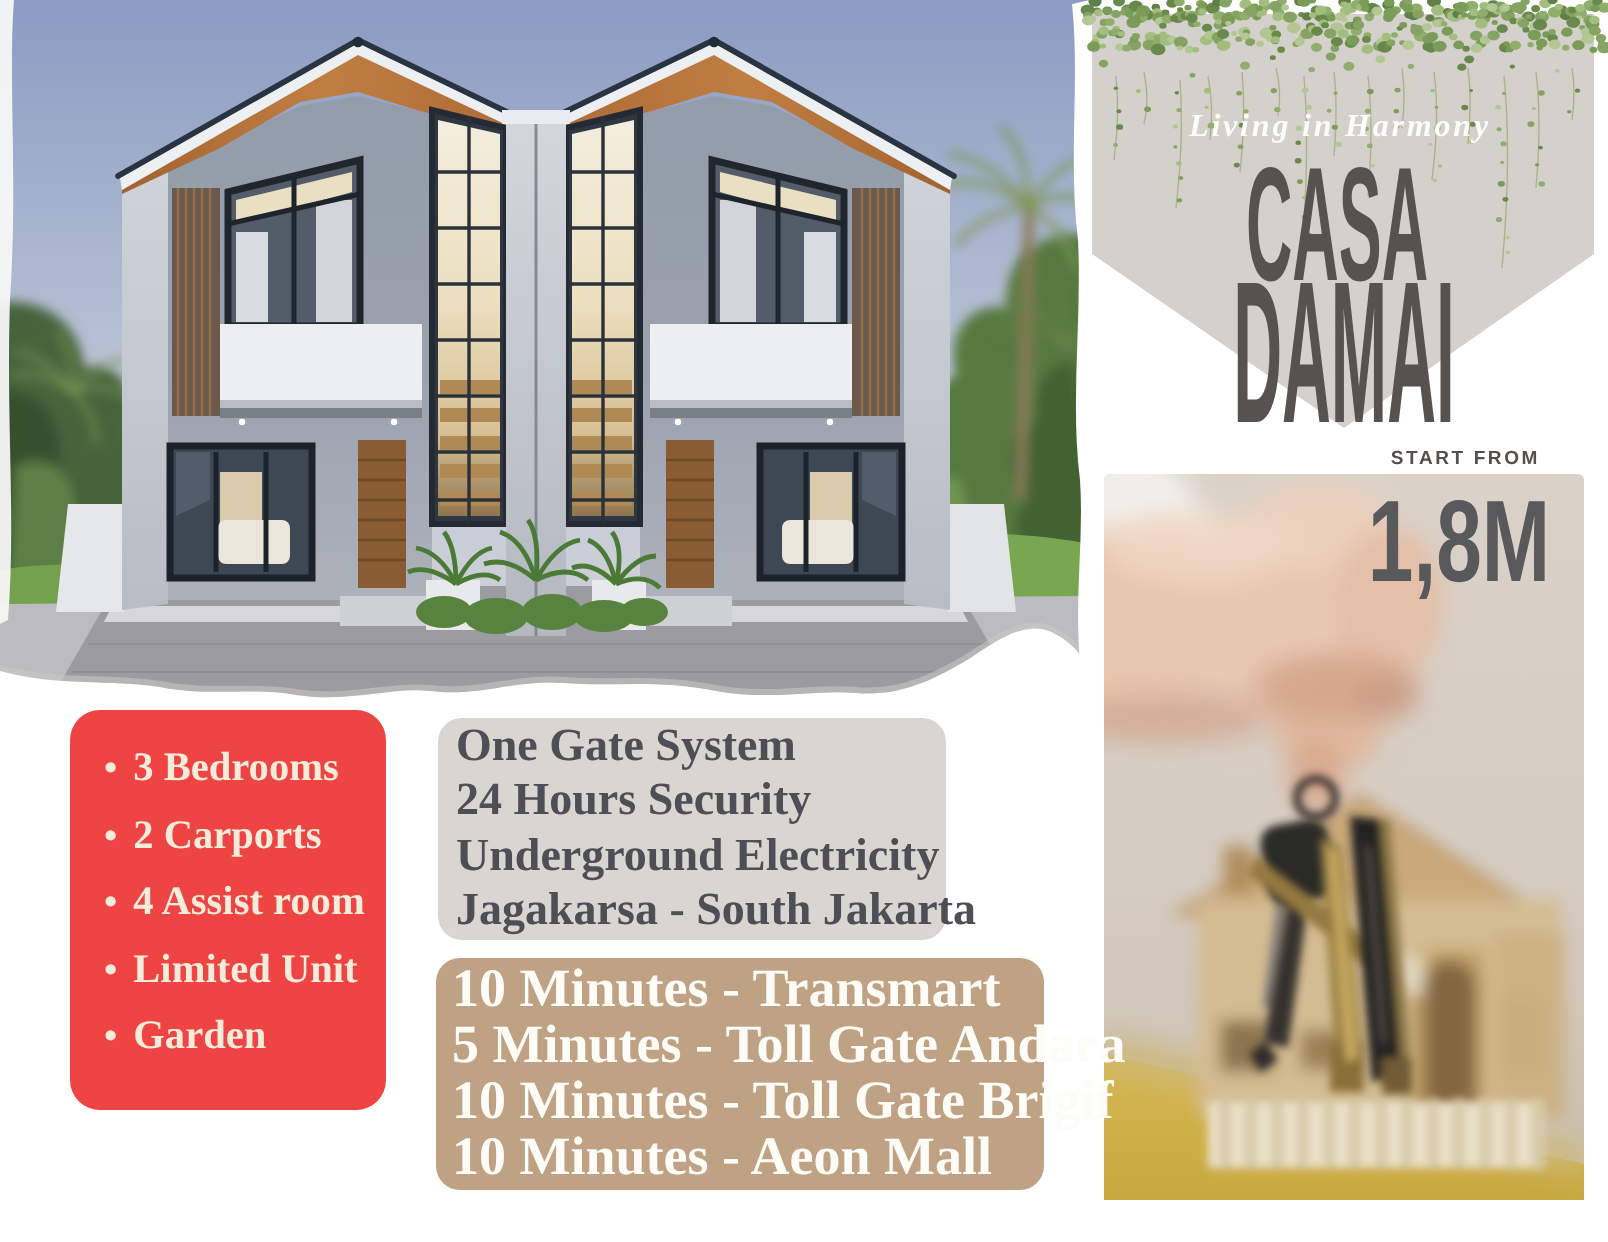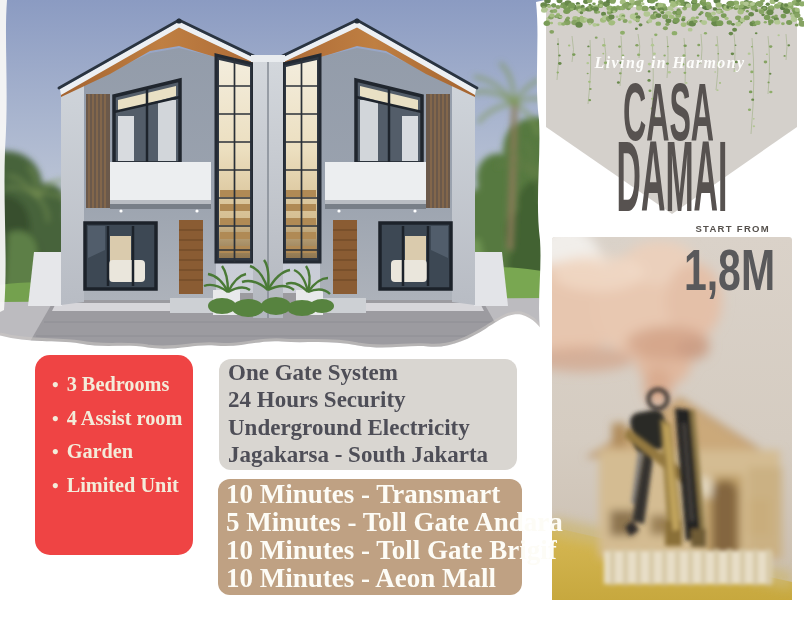--- a/index.html
+++ b/index.html
@@ -3,21 +3,21 @@
 <meta charset="utf-8">
 <style>
   html,body{margin:0;padding:0;background:#ffffff;width:804px;height:621px;overflow:hidden;}
   body{font-family:"Liberation Sans",sans-serif;position:relative;}
   .abs{position:absolute;}
   #bullet-card{left:35px;top:355px;width:158px;height:200px;border-radius:15px;background:#ef4444;}
   #bullet-card ul{margin:0;padding:13px 0 0 17px;list-style:none;}
   #bullet-card li{font-family:"Liberation Serif",serif;font-weight:bold;font-size:20.3px;
      line-height:33.5px;color:#f3ecda;white-space:nowrap;}
   #bullet-card li:before{content:"\2022";margin-right:8px;font-size:19px;}
-  #gray-box{left:219px;top:359px;width:298px;height:111px;border-radius:12px;background:#d9d6d1;}
+  #gray-box{left:219px;top:359px;width:254px;height:111px;border-radius:12px;background:#d9d6d1;}
   #gray-box div{font-family:"Liberation Serif",serif;font-weight:bold;font-size:23px;
      line-height:27.4px;color:#4e4e57;padding:0 0 0 9px;white-space:nowrap;}
   #tan-box{left:218px;top:479px;width:304px;height:116px;border-radius:12px;background:#bfa183;}
   #tan-box div{font-family:"Liberation Serif",serif;font-weight:bold;font-size:27px;
      line-height:28px;color:#fdfcf6;padding:1px 0 0 8px;white-space:nowrap;}
 </style>
 </head>
 <body>
 
 <svg id="house-photo" class="abs" style="left:0;top:0" width="545" height="362" viewBox="0 0 545 362">
@@ -817,23 +817,24 @@
     </g>
     </g>
   </g>
 
   <text x="0" y="0" transform="translate(177.5,53.3) scale(0.707,1)" text-anchor="middle" font-family="Liberation Sans,sans-serif" font-weight="bold" font-size="58" fill="#59595b">1,8M</text>
 </svg>
 
 <div id="bullet-card" class="abs">
   <ul>
     <li>3 Bedrooms</li>
+    <li>2 Carports</li>
     <li>4 Assist room</li>
+    <li>Limited Unit</li>
     <li>Garden</li>
-    <li>Limited Unit</li>
   </ul>
 </div>
 
 <div id="gray-box" class="abs">
   <div>One Gate System<br>24 Hours Security<br>Underground Electricity<br>Jagakarsa - South Jakarta</div>
 </div>
 
 <div id="tan-box" class="abs">
   <div>10 Minutes - Transmart<br>5 Minutes - Toll Gate Andara<br>10 Minutes - Toll Gate Brigif<br>10 Minutes - Aeon Mall</div>
 </div>

